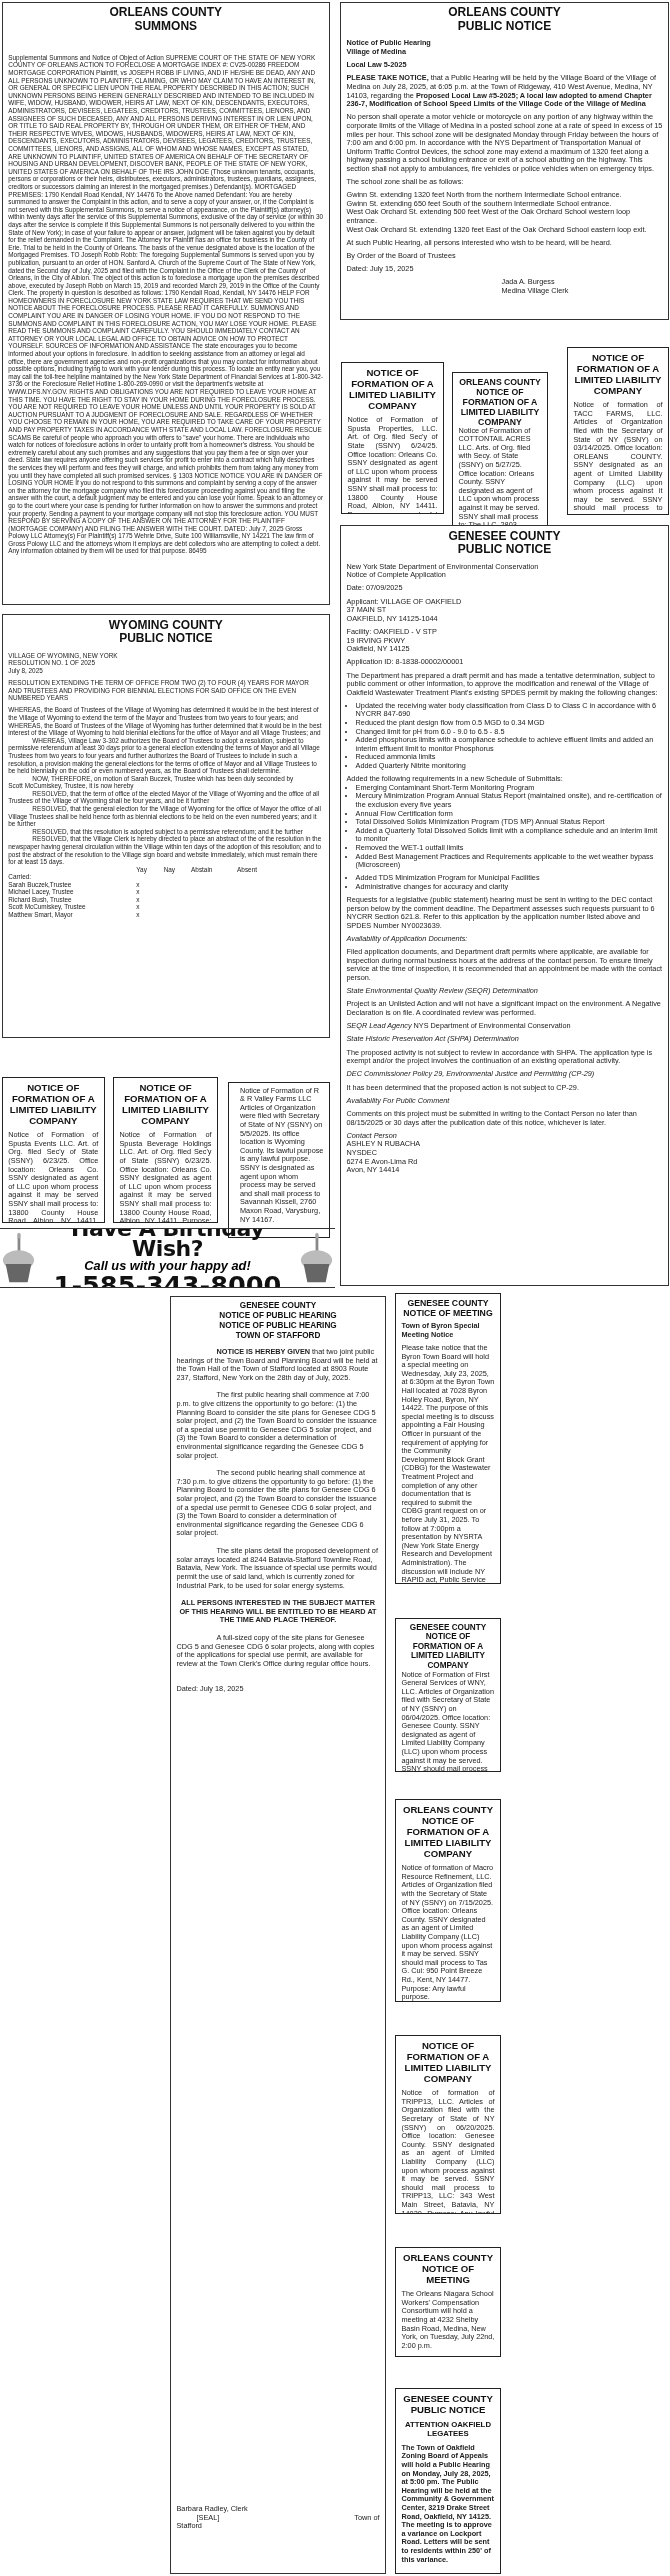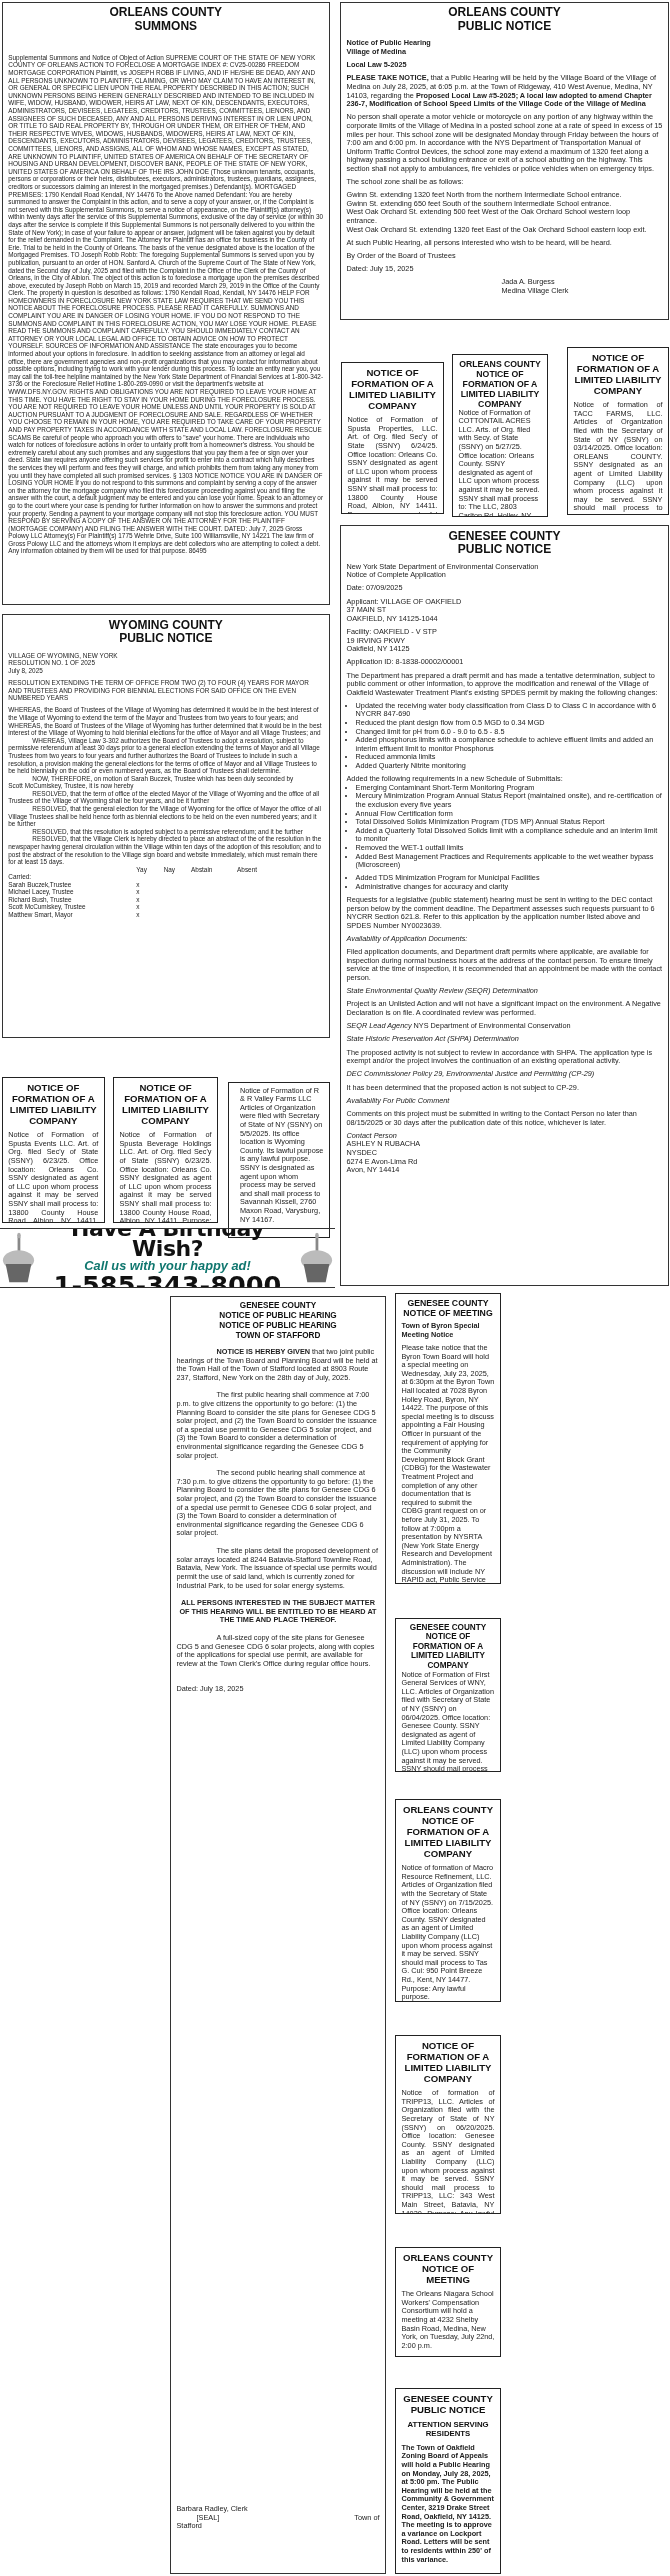--- a/index.html
+++ b/index.html
@@ -13,21 +13,21 @@
   .just{text-align:justify;}
   p{margin:0 0 4.6px 0;}
   .b{font-weight:bold;}
   .i{font-style:italic;}
   .indent{text-indent:24px;}
   .votes{display:grid;grid-template-columns:128px 27.4px 27.4px 46px 46px;font-size:6.4px;line-height:7.5px;}
   .sig{margin-left:155px;}
   .ad{position:absolute;left:0;top:1228px;width:335px;height:60px;border-top:1.8px solid #333;border-bottom:1.8px solid #333;box-sizing:border-box;display:flex;align-items:center;justify-content:space-between;overflow:hidden;}
   .ad .mid{text-align:center;flex:1;}
   .ad .t1{font-family:"DejaVu Sans",sans-serif;font-weight:900;font-size:22px;line-height:20px;letter-spacing:-0.5px;color:#111;}
-  .ad .t2{font-weight:bold;font-style:italic;font-size:12.8px;line-height:13.7px;color:#0f766e;}
+  .ad .t2{font-weight:bold;font-style:italic;font-size:12.8px;line-height:13.7px;color:#000000;}
   .ad .t3{font-family:"DejaVu Sans",sans-serif;font-weight:900;font-size:25.6px;line-height:24px;color:#111;}
   .cake{width:37px;height:55px;}
   ul{margin:0 0 4.6px 0;padding-left:9.1px;}
   li{margin:0;}
 </style>
 </head>
 <body>
 
 <div class="box" style="left:1.8px;top:1.8px;width:328px;height:603px;">
   <div class="hd">ORLEANS COUNTY</div>
@@ -49,21 +49,21 @@
     <p>By Order of the Board of Trustees</p>
     <p>Dated: July 15, 2025</p>
     <div class="sig"><span>Jada A. Burgess</span><br><span>Medina Village Clerk</span></div>
   </div>
 </div>
 
 <div class="box thick" style="left:341px;top:362px;width:103px;height:152px;">
   <div class="hd-sm" style="margin-bottom:5.5px;">NOTICE OF FORMATION OF A LIMITED LIABILITY COMPANY</div>
   <div class="tx8 just">Notice of Formation of Spusta Properties, LLC. Art. of Org. filed Sec'y of State (SSNY) 6/24/25. Office location: Orleans Co. SSNY designated as agent of LLC upon whom process against it may be served SSNY shall mail process to: 13800 County House Road, Albion, NY 14411. Purpose: any lawful activities.</div>
 </div>
-<div class="box thick" style="left:452px;top:354px;width:96px;height:163px;">
+<div class="box thick" style="left:452px;top:372px;width:96px;height:163px;">
   <div class="hd-sm" style="font-size:8.7px;line-height:10px;">ORLEANS COUNTY NOTICE OF FORMATION OF A LIMITED LIABILITY COMPANY</div>
   <div class="tx8">Notice of Formation of COTTONTAIL ACRES LLC. Arts. of Org. filed with Secy. of State (SSNY) on 5/27/25. Office location: Orleans County. SSNY designated as agent of LLC upon whom process against it may be served. SSNY shall mail process to: The LLC, 2803 Carlton Rd, Holley, NY 14470. Purpose: any lawful activity.</div>
 </div>
 <div class="box thick" style="left:567px;top:347px;width:102px;height:168px;">
   <div class="hd-sm" style="margin-bottom:5.5px;">NOTICE OF FORMATION OF A LIMITED LIABILITY COMPANY</div>
   <div class="tx8 just">Notice of formation of TACC FARMS, LLC. Articles of Organization filed with the Secretary of State of NY (SSNY) on 03/14/2025. Office location: ORLEANS COUNTY. SSNY designated as an agent of Limited Liability Company (LLC) upon whom process against it may be served. SSNY should mail process to James Buchanan: 3710 Tuthill Road, Albion, NY 14411. Purpose: Any lawful purpose.</div>
 </div>
 
 <div class="box" style="left:1.8px;top:614px;width:328px;height:424px;">
   <div class="hd">WYOMING COUNTY</div>
@@ -257,16 +257,16 @@
       <div>ORLEANS COUNTY</div>
       <div>NOTICE OF MEETING</div>
     </div>
   <div class="tx8">The Orleans Niagara School Workers' Compensation Consortium will hold a meeting at 4232 Shelby Basin Road, Medina, New York, on Tuesday, July 22nd, 2:00 p.m.</div>
 </div>
 <div class="box thick" style="left:395px;top:2388px;width:106px;height:186px;">
   <div class="hd-sm">
       <div>GENESEE COUNTY</div>
       <div>PUBLIC NOTICE</div>
     </div>
-  <div class="hd-sm" style="font-size:7.8px;line-height:9.1px;margin:5.5px 0;">ATTENTION SERVING RESIDENTS</div>
+  <div class="hd-sm" style="font-size:7.8px;line-height:9.1px;margin:5.5px 0;">ATTENTION OAKFIELD LEGATEES</div>
   <div class="tx8 b">The Town of Oakfield Zoning Board of Appeals will hold a Public Hearing on Monday, July 28, 2025, at 5:00 pm. The Public Hearing will be held at the Community &amp; Government Center, 3219 Drake Street Road, Oakfield, NY 14125. The meeting is to approve a variance on Lockport Road. Letters will be sent to residents within 250' of this variance.</div>
 </div>
 
 
 </body></html>

